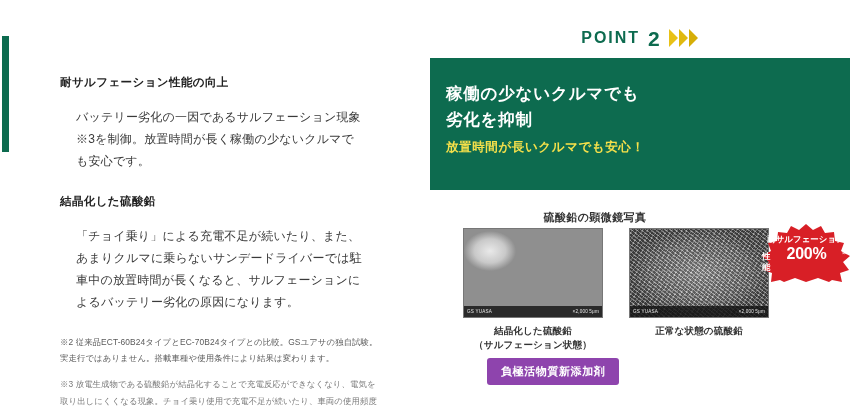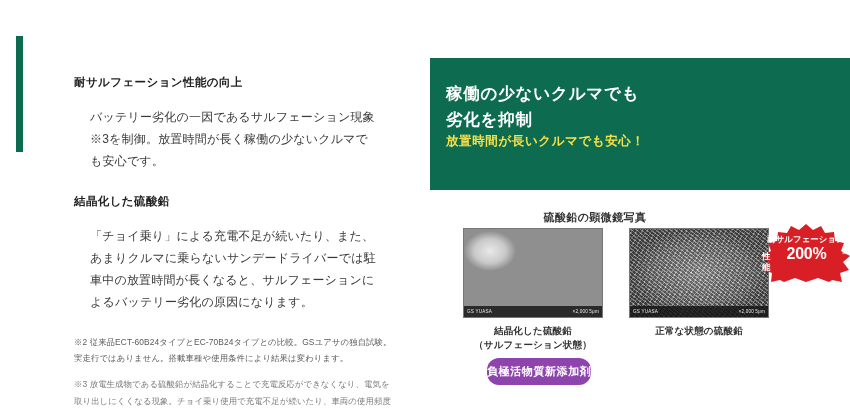--- a/index.html
+++ b/index.html
@@ -17,21 +17,21 @@
   }
   .page {
     position: relative;
     width: 850px;
     height: 412px;
   }
 
   
   .left-col {
     position: absolute;
-    left: 16px;
+    left: 2px;
     top: 36px;
     width: 420px;
     height: 340px;
   }
   .green-bar {
     position: absolute;
     left: 0;
     top: 0;
     width: 7px;
     height: 116px;
@@ -127,21 +127,21 @@
     box-sizing: border-box;
     padding: 22px 0 0 16px;
   }
   .gb-line {
     font-size: 16.5px;
     font-weight: bold;
     line-height: 1.6;
     letter-spacing: 0.8px;
   }
   .gb-sub {
-    margin-top: 0;
+    margin-top: 6px;
     font-size: 12.5px;
     font-weight: bold;
     color: #f5e04a;
     letter-spacing: 0.6px;
   }
 
   
   .photo-title {
     position: absolute;
     left: 430px;
@@ -267,22 +267,22 @@
   
   .pill {
     position: absolute;
     left: 487px;
     top: 358px;
     background: #8e44ad;
     color: #ffffff;
     font-size: 11px;
     font-weight: bold;
     letter-spacing: 0.6px;
-    padding: 6px 0;
-    border-radius: 12px;
+    padding: 6px 14px;
+    border-radius: 3px;
   }
 </style>
 </head>
 <body>
 
 <div class="page">
 
   <div class="left-col">
     <div class="green-bar"></div>
     <div class="left-body">
@@ -294,20 +294,29 @@
         <p class="sec-text">「チョイ乗り」による充電不足が続いたり、また、あまりクルマに乗らないサンデードライバーでは駐車中の放置時間が長くなると、サルフェーションによるバッテリー劣化の原因になります。</p>
       </div>
 
       <div class="gap-block">
         <p class="note">※2 従来品ECT-60B24タイプとEC-70B24タイプとの比較。GSユアサの独自試験。実走行ではありません。搭載車種や使用条件により結果は変わります。</p>
         <p class="note note-fade">※3 放電生成物である硫酸鉛が結晶化することで充電反応ができなくなり、電気を取り出しにくくなる現象。チョイ乗り使用で充電不足が続いたり、車両の使用頻度が少なく長時間放置された状態が続くと発生しやすくなります。</p>
       </div>
     </div>
   </div>
 
+  <div class="point-head">
+    <span class="point-word">POINT</span>
+    <span class="point-num">2</span>
+    <span class="chevrons">
+      <i class="chev c1"></i>
+        <i class="chev c2"></i>
+        <i class="chev c3"></i>
+    </span>
+  </div>
 
   <div class="green-box">
     <div class="gb-line">稼働の少ないクルマでも</div>
     <div class="gb-line">劣化を抑制</div>
     <div class="gb-sub">放置時間が長いクルマでも安心！</div>
   </div>
 
   <div class="photo-title">硫酸鉛の顕微鏡写真</div>
 
   <div class="photos">

